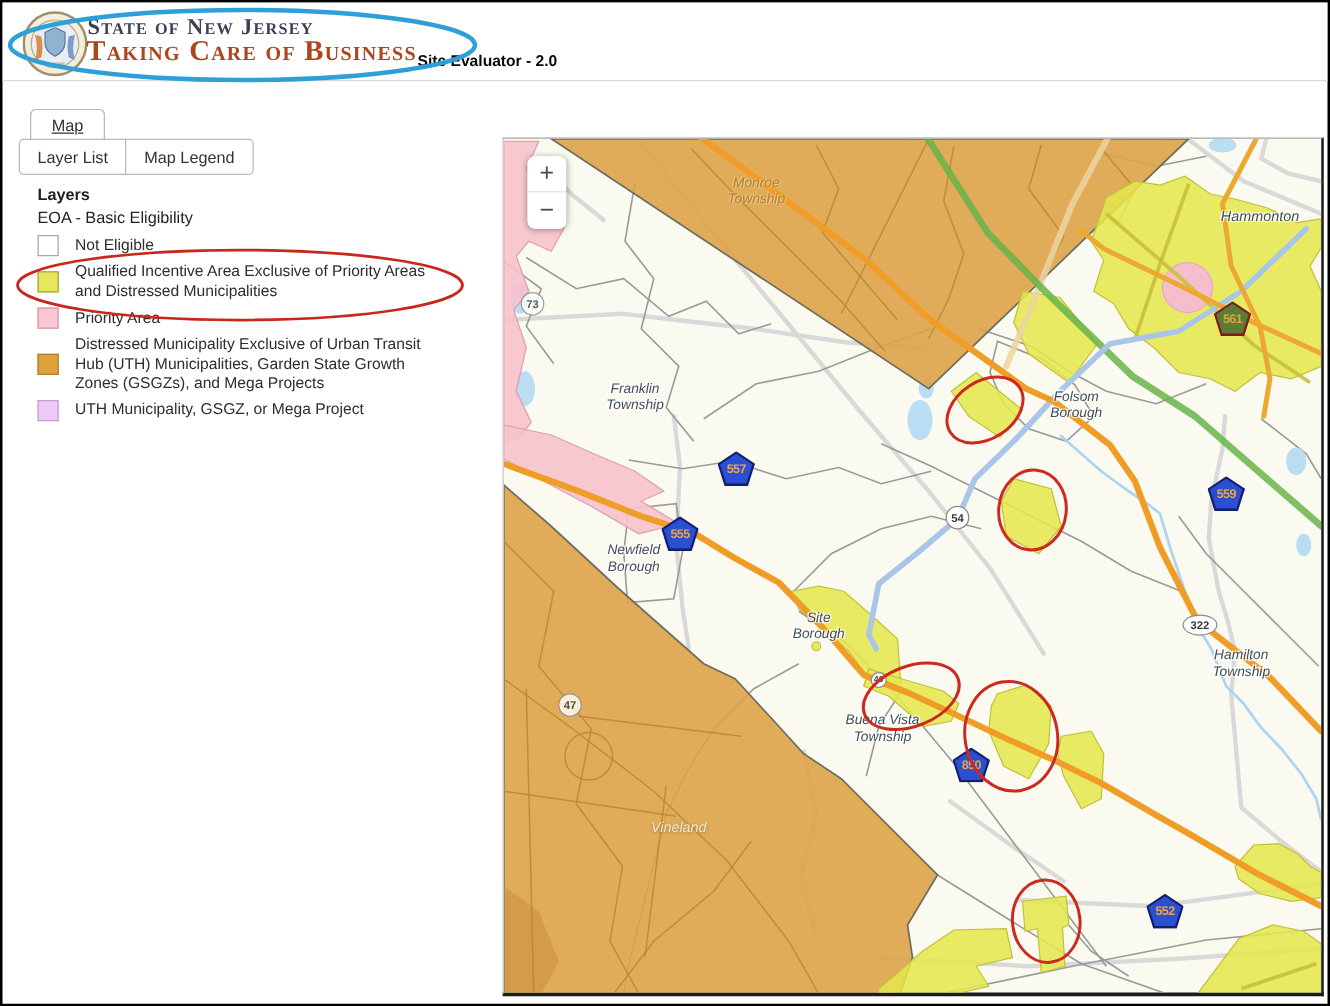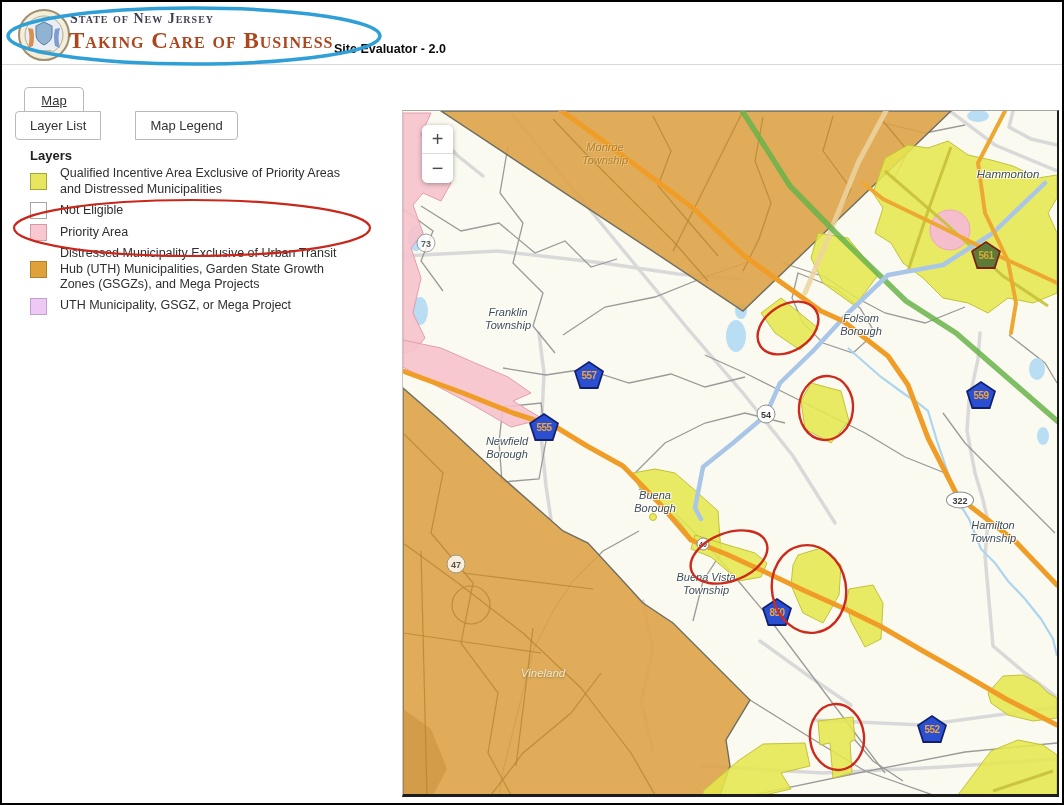--- a/index.html
+++ b/index.html
@@ -2,29 +2,29 @@
 <html><head>
 <meta charset="utf-8">
 <style>
   html,body{margin:0;padding:0;background:#fff;}
   .screen{position:relative;width:1064px;height:805px;box-sizing:border-box;border:2px solid #000;
           background:#fff;font-family:"Liberation Sans",sans-serif;overflow:hidden;}
   
   .header{position:absolute;left:0;top:0;width:100%;height:62px;border-bottom:1px solid #d9d9d9;background:#fff;}
   .seal{position:absolute;left:16px;top:6px;}
   .h-state{position:absolute;left:68px;top:9px;font-family:"Liberation Serif",serif;font-variant:small-caps;
-           font-weight:bold;font-size:14px;letter-spacing:1px;color:#3f3e52;}
+           font-weight:bold;font-size:18px;letter-spacing:1px;color:#3f3e52;}
   .h-title{position:absolute;left:67px;top:26px;font-family:Liberation Serif, serif;font-variant:small-caps;
            font-weight:bold;font-size:23px;letter-spacing:1px;color:#ad451d;}
   .h-sub{position:absolute;left:332px;top:40px;font-size:12.5px;font-weight:bold;color:#0a0a0a;}
   
   .tab{position:absolute;left:22px;top:85px;width:58px;height:24px;background:#fff;border:1px solid #b9b9b9;
        border-bottom:none;border-radius:5px 5px 0 0;font-size:13px;color:#333;display:flex;
        align-items:center;justify-content:center;text-decoration:underline;}
-  .btn-group{position:absolute;left:13px;top:109px;display:flex;gap:35px;}
+  .btn-group{position:absolute;left:13px;top:109px;display:flex;}
   .btn{height:29px;padding:0 14px;background:#fff;border:1px solid #b9b9b9;font-size:13px;color:#333;
        font-family:"Liberation Sans",sans-serif;cursor:pointer;}
   .btn:first-child{border-radius:4px 0 0 4px;}
   .btn:last-child{border-radius:0 4px 4px 0;margin-left:-1px;}
   
   .legend{position:absolute;left:28px;top:146px;width:340px;}
   .lg-title{font-size:13px;font-weight:bold;color:#222;margin-bottom:3px;}
   .lg-sub{font-size:13px;color:#222;margin-bottom:7px;}
   .lrow{display:flex;align-items:center;gap:13px;margin-bottom:5px;}
   .sw{width:17px;height:17px;flex:0 0 17px;border:1px solid rgba(0,0,0,.35);box-sizing:border-box;}
@@ -89,27 +89,28 @@
   </div>
 
   <div class="tab">Map</div>
   <div class="btn-group">
     <button class="btn">Layer List</button>
     <button class="btn">Map Legend</button>
   </div>
 
   <div class="legend">
     <div class="lg-title">Layers</div>
+    <div class="lg-sub">EOA - Basic Eligibility</div>
+    <div class="lrow">
+      <span class="sw sw0"></span>
+      <span class="ltxt">Not Eligible</span>
+    </div>
     <div class="lrow">
       <span class="sw sw1"></span>
       <span class="ltxt">Qualified Incentive Area Exclusive of Priority Areas and Distressed Municipalities</span>
-    </div>
-    <div class="lrow">
-      <span class="sw sw0"></span>
-      <span class="ltxt">Not Eligible</span>
     </div>
     <div class="lrow">
       <span class="sw sw2"></span>
       <span class="ltxt">Priority Area</span>
     </div>
     <div class="lrow">
       <span class="sw sw3"></span>
       <span class="ltxt">Distressed Municipality Exclusive of Urban Transit Hub (UTH) Municipalities, Garden State Growth Zones (GSGZs), and Mega Projects</span>
     </div>
     <div class="lrow">
@@ -244,32 +245,32 @@
       </div>
     <div class="town" style="left:458px;top:213px;font-style:italic;">
       <span>Folsom</span>
         <span>Borough</span>
       </div>
     <div class="town" style="left:104px;top:336px;">
       <span>Newfield</span>
         <span>Borough</span>
       </div>
     <div class="town" style="left:252px;top:390px;">
-      <span>Buena</span>
+      <span>Site</span>
         <span>Borough</span>
       </div>
     <div class="town" style="left:303px;top:472px;">
       <span>Buena Vista</span>
         <span>Township</span>
       </div>
     <div class="town" style="left:590px;top:420px;">
       <span>Hamilton</span>
         <span>Township</span>
       </div>
-    <div class="town t-light" style="left:140px;top:552px;margin-top:10px;">
+    <div class="town t-light" style="left:140px;top:552px;">
       <span>Vineland</span>
         <span></span>
       </div>
 
     <div class="pent" style="left:186px;top:264px;">
         <i class="in"></i>
         <span>557</span>
       </div>
     <div class="pent" style="left:141px;top:316px;">
         <i class="in"></i>

